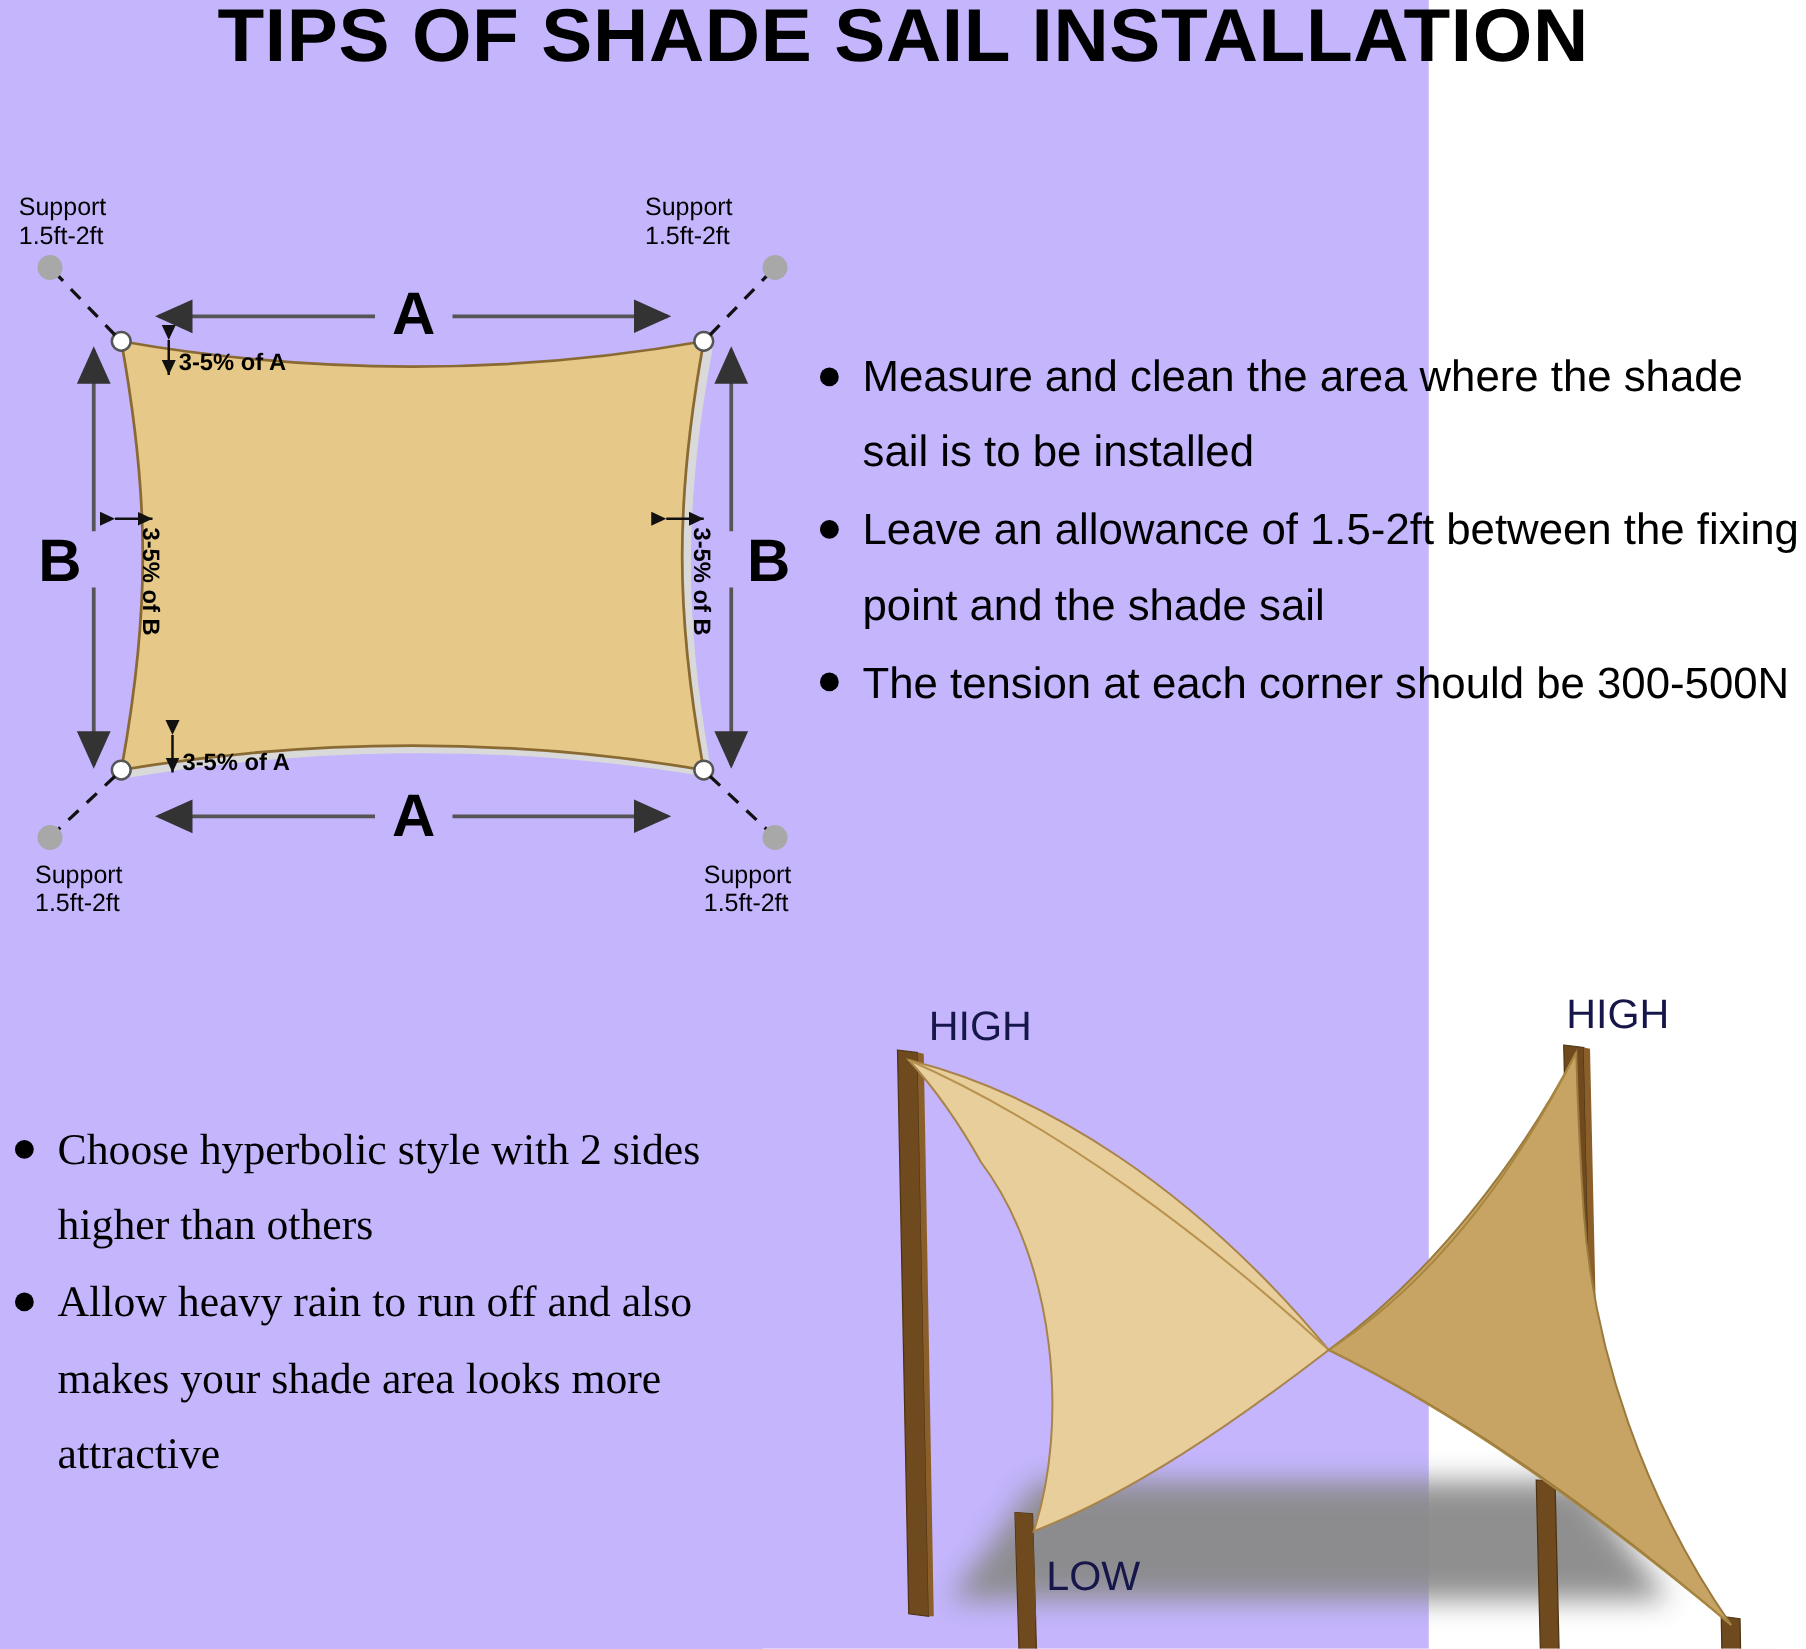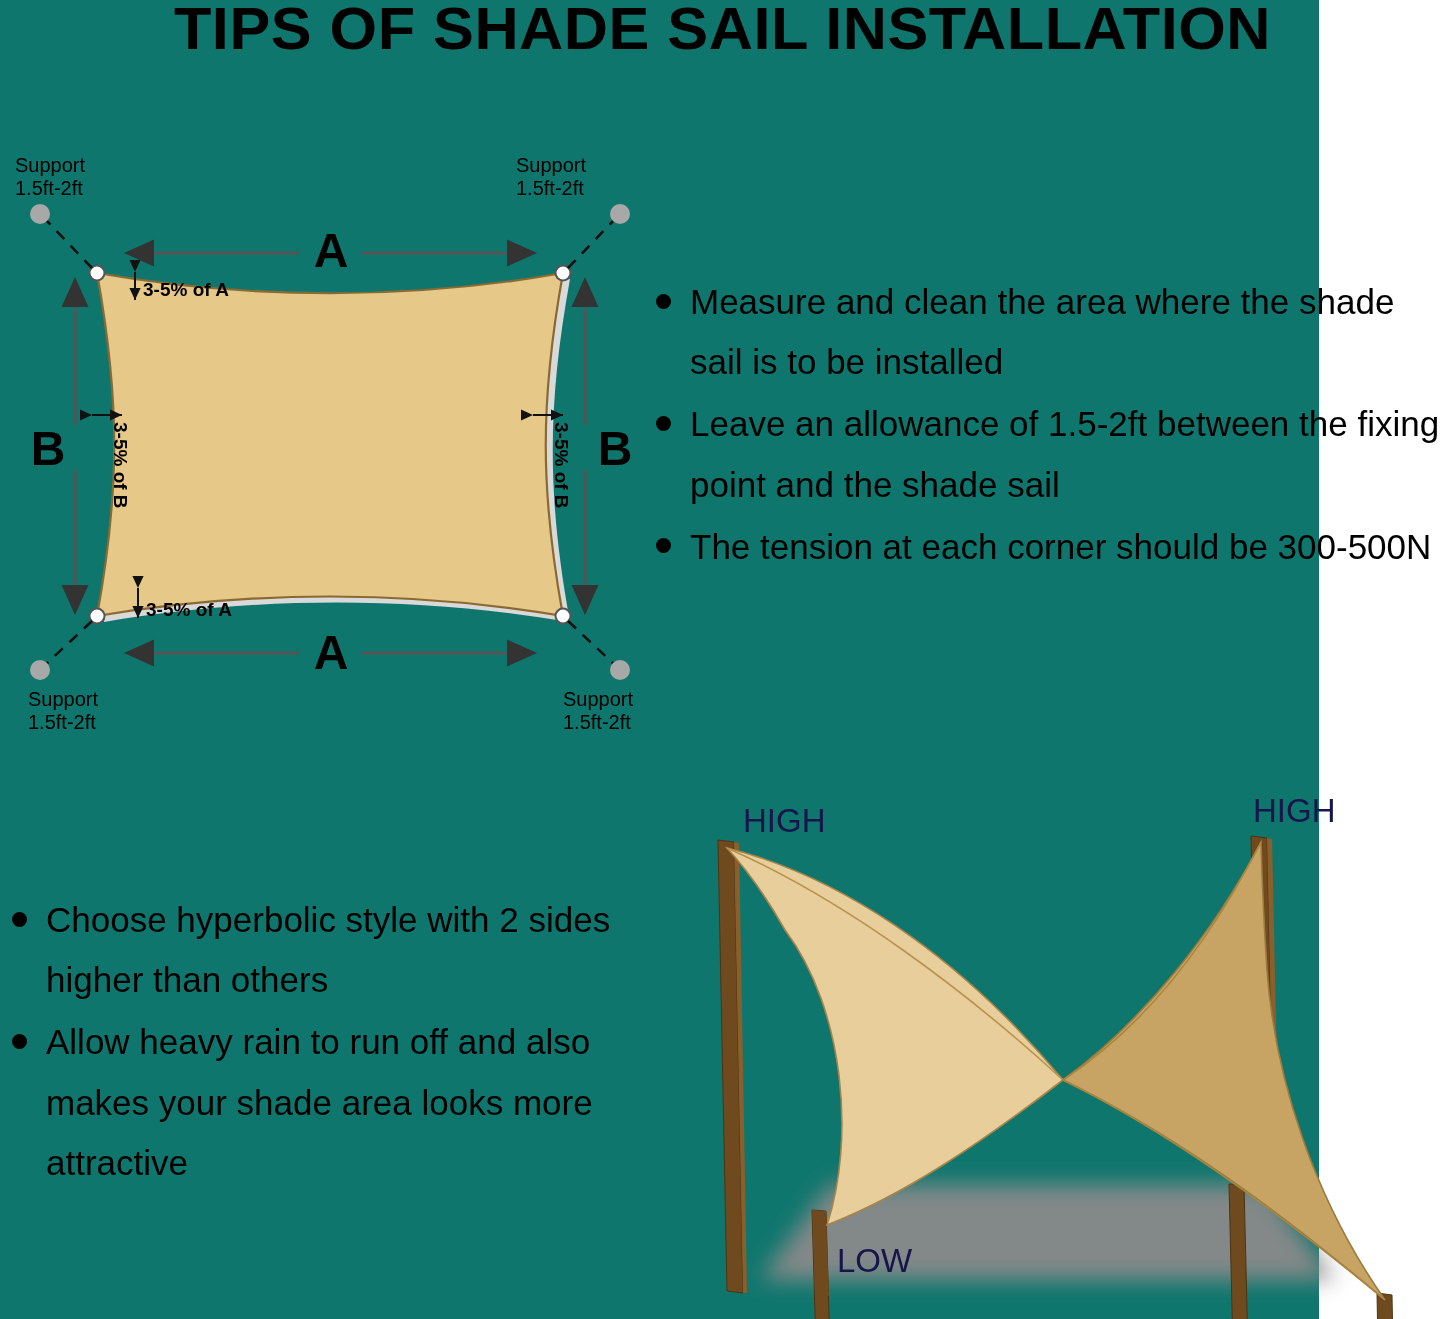--- a/index.html
+++ b/index.html
@@ -10,23 +10,23 @@
   body {
     width: 1445px;
     height: 1319px;
     font-family: "Liberation Sans", sans-serif;
     color: #000000;
     overflow: hidden;
     position: relative;
   }
   #page {
     position: relative;
-    width: 1319px;
+    width: 1143px;
     height: 1319px;
-    background: #0f766e;
+    background: #c4b5fd;
   }
 
   
   .title {
     position: absolute;
     left: 0;
     top: -6px;
     width: 1445px;
     text-align: center;
     font-family: "Liberation Sans", sans-serif;
@@ -90,21 +90,21 @@
   }
   #tips-right li { margin-bottom: 2px; }
 
   #tips-left {
     left: 4px;
     top: 890px;
     width: 620px;
     font-size: 35px;
     line-height: 1.72;
   }
-  #tips-left li { margin-bottom: 2px; }
+  #tips-left li { margin-bottom: 2px; font-family: Liberation Serif, serif; }
 </style>
 </head>
 <body>
 
 <div id="page">
 
   <div class="title">TIPS OF SHADE SAIL INSTALLATION</div>
 
   <svg class="svg-region" id="rect-diagram" viewBox="0 0 660 580">
     <defs>

